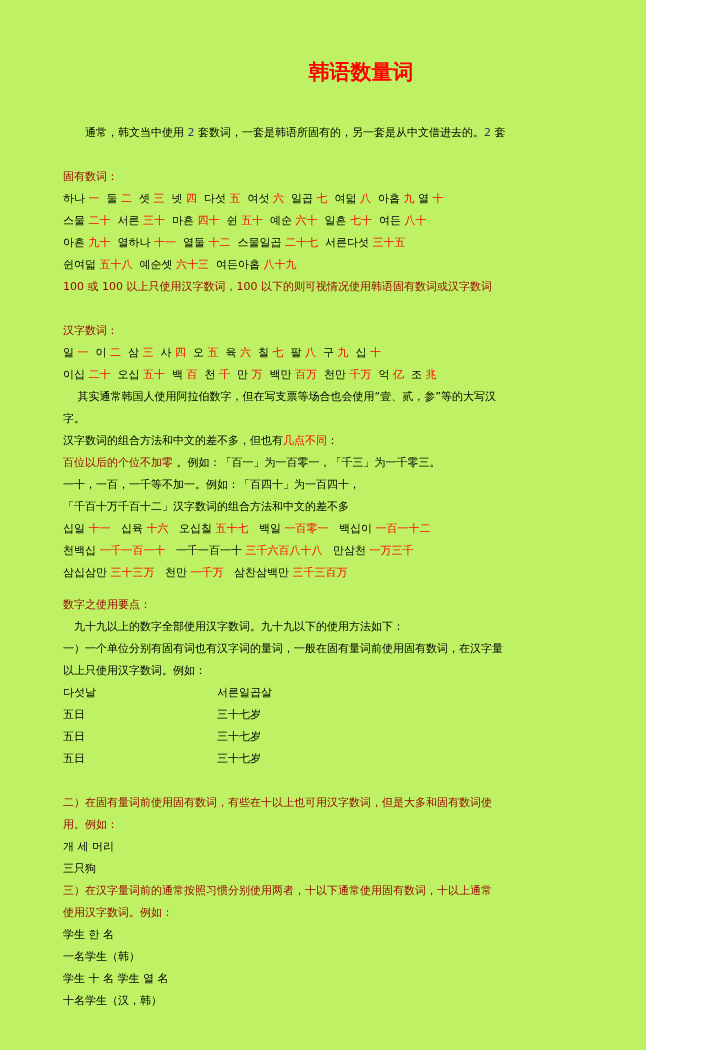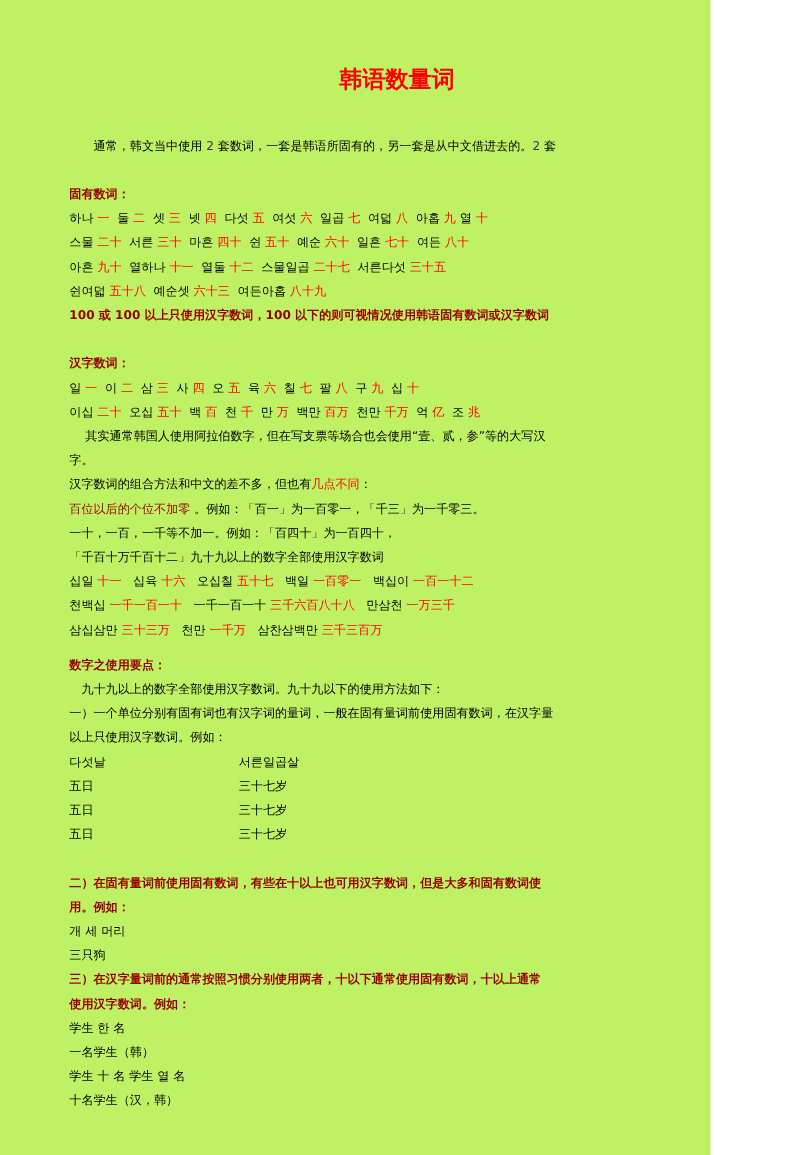--- a/index.html
+++ b/index.html
@@ -35,21 +35,21 @@
     color: #ff0000;
     text-align: center;
     line-height: 28px;
     height: 28px;
     margin-bottom: 14px;
     white-space: normal;
   }
   .line.gap-top { margin-top: 10px; }
   .s-k  { color: #000000; }
   .s-r  { color: #ff0000; }
-  .s-m  { color: #990000; font-weight: bold; }
+  .s-m  { color: #990000; font-weight: normal; }
   .s-mr { color: #990000; }
   .s-b  { color: #333366; }
   .s-t  { color: #000000; display: inline-block; width: 154px; }
 </style>
 </head>
 <body>
 
 <div class="page">
   <div class="content">
     <div class="line title">韩语数量词</div>
@@ -65,21 +65,21 @@
         <div class="line"><span class="s-m">100 或 100 以上只使用汉字数词，100 以下的则可视情况使用韩语固有数词或汉字数词</span></div>
         <div class="line">&nbsp;</div>
         <div class="line"><span class="s-m">汉字数词：</span></div>
         <div class="line"><span class="s-k">일 </span><span class="s-r">一</span><span class="s-k">  이 </span><span class="s-r">二</span><span class="s-k">  삼 </span><span class="s-r">三</span><span class="s-k">  사 </span><span class="s-r">四</span><span class="s-k">  오 </span><span class="s-r">五</span><span class="s-k">  육 </span><span class="s-r">六</span><span class="s-k">  칠 </span><span class="s-r">七</span><span class="s-k">  팔 </span><span class="s-r">八</span><span class="s-k">  구 </span><span class="s-r">九</span><span class="s-k">  십 </span><span class="s-r">十</span></div>
         <div class="line"><span class="s-k">이십 </span><span class="s-r">二十</span><span class="s-k">  오십 </span><span class="s-r">五十</span><span class="s-k">  백 </span><span class="s-r">百</span><span class="s-k">  천 </span><span class="s-r">千</span><span class="s-k">  만 </span><span class="s-r">万</span><span class="s-k">  백만 </span><span class="s-r">百万</span><span class="s-k">  천만 </span><span class="s-r">千万</span><span class="s-k">  억 </span><span class="s-r">亿</span><span class="s-k">  조 </span><span class="s-r">兆</span></div>
         <div class="line"><span class="s-k">　 其实通常韩国人使用阿拉伯数字，但在写支票等场合也会使用“壹、贰，参”等的大写汉</span></div>
         <div class="line"><span class="s-k">字。</span></div>
         <div class="line"><span class="s-k">汉字数词的组合方法和中文的差不多，但也有</span><span class="s-r">几点不同</span><span class="s-k">：</span></div>
         <div class="line"><span class="s-mr">百位以后的个位不加零</span><span class="s-k"> 。例如：「百一」为一百零一，「千三」为一千零三。</span></div>
         <div class="line"><span class="s-k">一十，一百，一千等不加一。例如：「百四十」为一百四十，</span></div>
-        <div class="line"><span class="s-k">「千百十万千百十二」九十九以上的数字全部使用汉字数词</span></div>
+        <div class="line"><span class="s-k">「千百十万千百十二」汉字数词的组合方法和中文的差不多</span></div>
         <div class="line"><span class="s-k">십일 </span><span class="s-r">十一</span><span class="s-k">   십육 </span><span class="s-r">十六</span><span class="s-k">   오십칠 </span><span class="s-r">五十七</span><span class="s-k">   백일 </span><span class="s-r">一百零一</span><span class="s-k">   백십이 </span><span class="s-r">一百一十二</span></div>
         <div class="line"><span class="s-k">천백십 </span><span class="s-r">一千一百一十</span><span class="s-k">   一千一百一十 </span><span class="s-r">三千六百八十八</span><span class="s-k">   만삼천 </span><span class="s-r">一万三千</span></div>
         <div class="line"><span class="s-k">삼십삼만 </span><span class="s-r">三十三万</span><span class="s-k">   천만 </span><span class="s-r">一千万</span><span class="s-k">   삼찬삼백만 </span><span class="s-r">三千三百万</span></div>
         <div class="line gap-top"><span class="s-m">数字之使用要点：</span></div>
         <div class="line"><span class="s-k">　九十九以上的数字全部使用汉字数词。九十九以下的使用方法如下：</span></div>
         <div class="line"><span class="s-k">一）一个单位分别有固有词也有汉字词的量词，一般在固有量词前使用固有数词，在汉字量</span></div>
         <div class="line"><span class="s-k">以上只使用汉字数词。例如：</span></div>
         <div class="line"><span class="s-t">다섯날</span><span class="s-k">서른일곱살</span></div>
         <div class="line"><span class="s-t">五日</span><span class="s-k">三十七岁</span></div>
         <div class="line"><span class="s-t">五日</span><span class="s-k">三十七岁</span></div>

